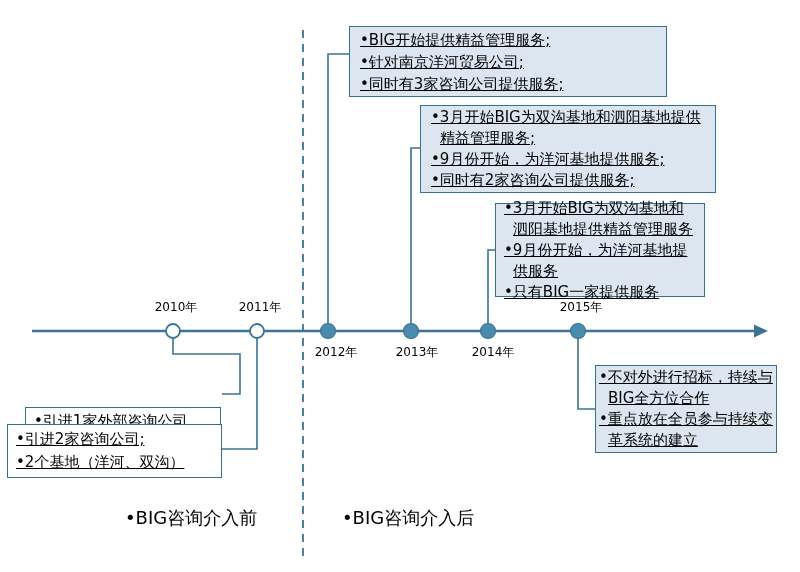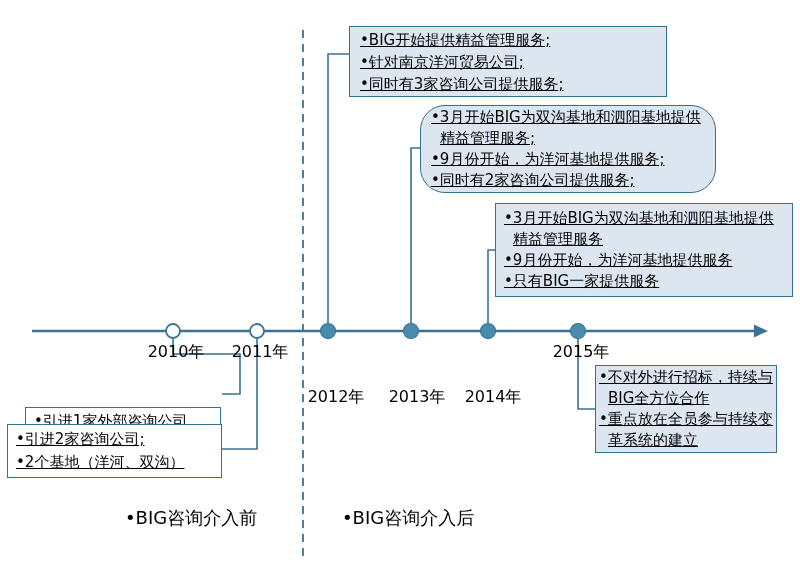--- a/index.html
+++ b/index.html
@@ -25,35 +25,34 @@
     flex-direction: column;
     justify-content: center;
     z-index: 2;
   }
   .box.white { background: #ffffff; }
   .bi { padding-left: 9px; text-indent: -9px; text-decoration: underline; }
 
   .year-label {
     position: absolute;
     transform: translateX(-50%);
-    font-size: 16px;
+    font-size: 12px;
     white-space: nowrap;
     z-index: 3;
-    margin-top: 43px;
   }
   .footer-label {
     position: absolute;
     font-size: 18px;
     white-space: nowrap;
     z-index: 3;
   }
 
   .b2012 { left: 349px; top: 26px;  width: 318px; height: 71px; padding: 0 10px; line-height: 22px; }
-  .b2013 { left: 420px; top: 105px; width: 296px; height: 88px; padding: 0 10px; border-radius: 25px; }
-  .b2014 { left: 495px; top: 203px; width: 298px; height: 94px; padding: 0 8px; }
+  .b2013 { left: 420px; top: 105px; width: 296px; height: 88px; padding: 0 10px; }
+  .b2014 { left: 495px; top: 203px; width: 210px; height: 94px; padding: 0 8px; }
   .b2015 { left: 595px; top: 365px; width: 182px; height: 88px; padding: 0 0 0 3px; }
   .b2010 { left: 25px;  top: 368px; width: 196px; height: 49px; padding: 0 8px; line-height: 22px; margin-top: 39px; }
   .b2011 { left: 7px;   top: 424px; width: 215px; height: 54px; padding: 16px 8px; line-height: 23px; }
 </style>
 </head>
 <body>
 
 <div id="canvas">
 
   <svg id="gfx" viewBox="0 0 800 572" xmlns="http://www.w3.org/2000/svg">

